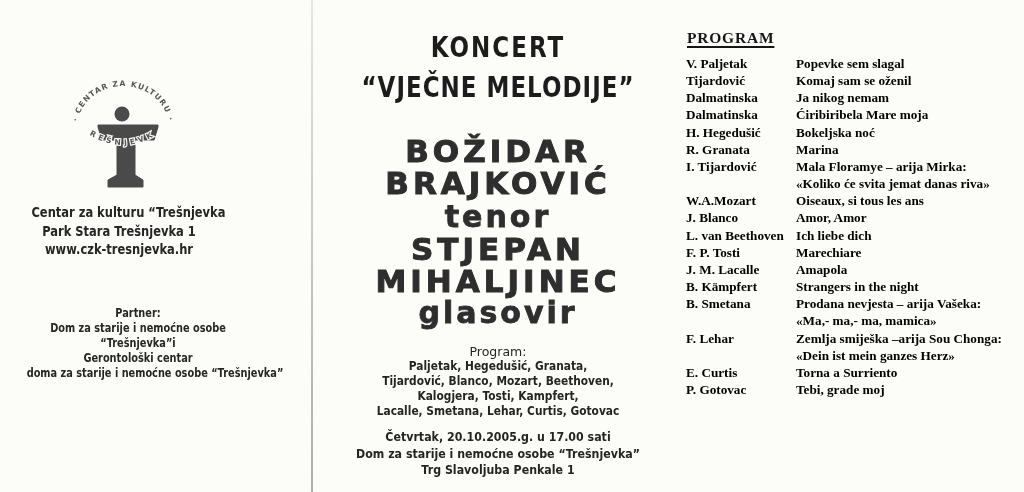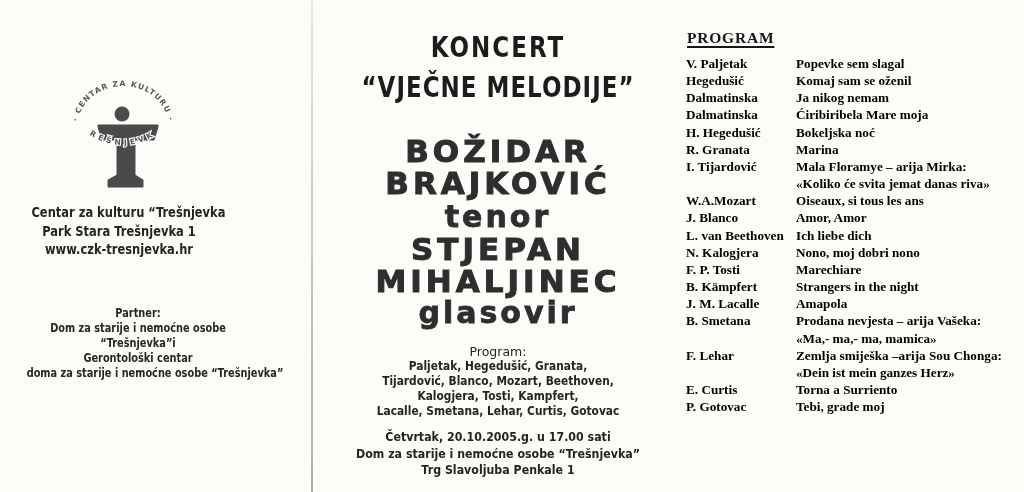--- a/index.html
+++ b/index.html
@@ -130,21 +130,21 @@
 
   <div class="prog-head">PROGRAM</div>
   <div class="prog-list">
 
       <div class="prog-row">
         <span>V. Paljetak</span>
         <span>Popevke sem slagal</span>
       </div>
 
       <div class="prog-row">
-        <span>Hegedušić</span>
+        <span>Tijardović</span>
         <span>Komaj sam se oženil</span>
       </div>
 
       <div class="prog-row">
         <span>Dalmatinska</span>
         <span>Ja nikog nemam</span>
       </div>
 
       <div class="prog-row">
         <span>Dalmatinska</span>
@@ -179,41 +179,37 @@
       <div class="prog-row">
         <span>J. Blanco</span>
         <span>Amor, Amor</span>
       </div>
 
       <div class="prog-row">
         <span>L. van Beethoven</span>
         <span>Ich liebe dich</span>
       </div>
 
-      <div class="prog-row">
-        <span>N. Kalogjera</span>
-        <span>Nono, moj dobri nono</span>
-      </div>
 
       <div class="prog-row">
         <span>F. P. Tosti</span>
         <span>Marechiare</span>
       </div>
 
       <div class="prog-row">
+        <span>J. M. Lacalle</span>
+        <span>Amapola</span>
+      </div>
+
+      <div class="prog-row">
         <span>B. Kämpfert</span>
         <span>Strangers in the night</span>
       </div>
 
       <div class="prog-row">
-        <span>J. M. Lacalle</span>
-        <span>Amapola</span>
-      </div>
-
-      <div class="prog-row">
         <span>B. Smetana</span>
         <span>Prodana nevjesta – arija Vašeka:</span>
       </div>
 
       <div class="prog-row">
         <span></span>
         <span>«Ma,- ma,- ma, mamica»</span>
       </div>
 
       <div class="prog-row">

